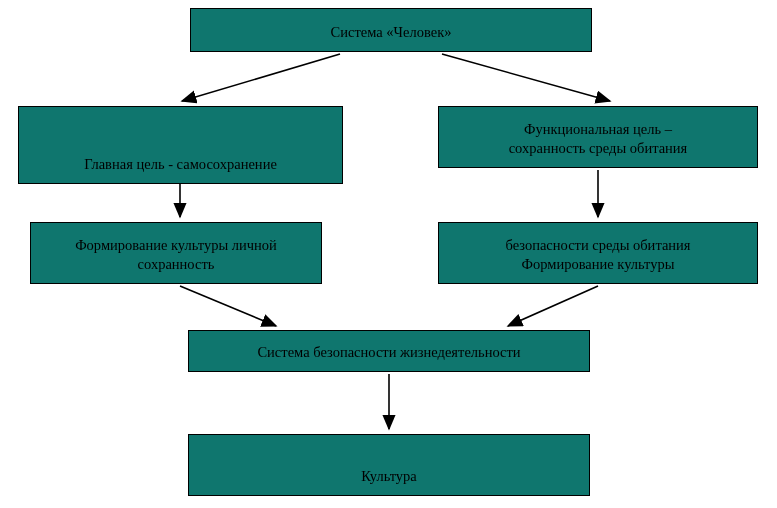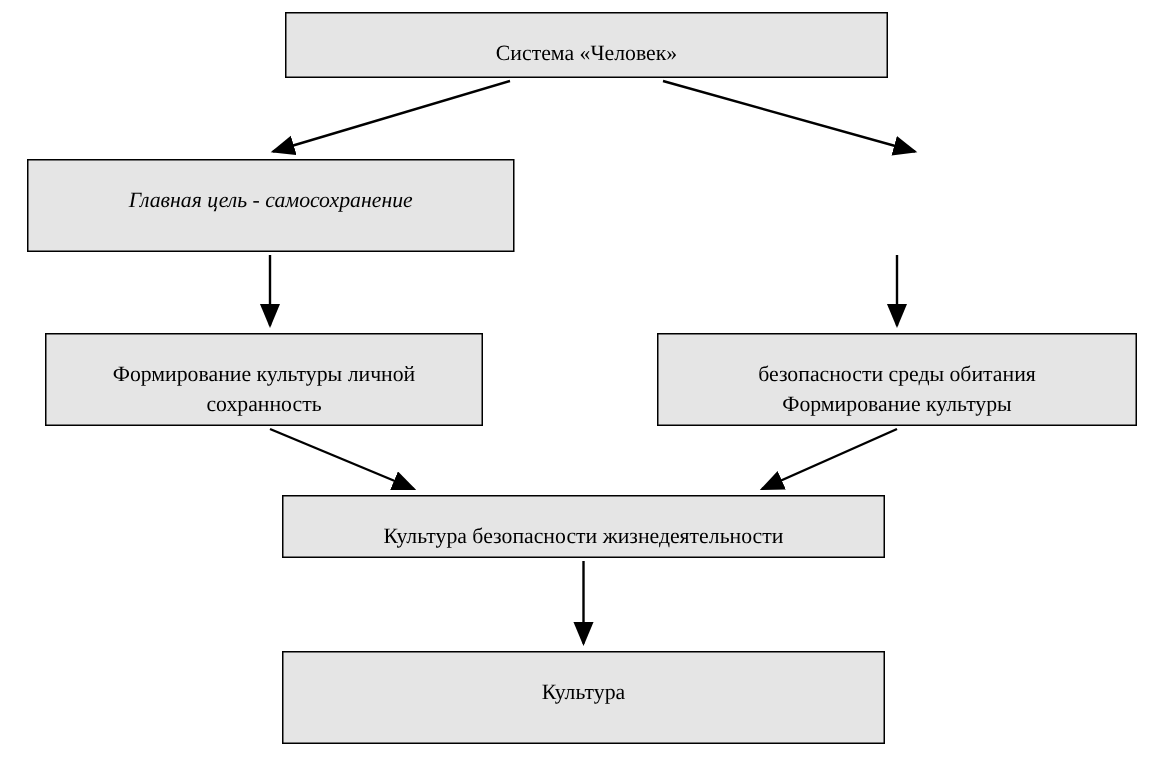--- a/index.html
+++ b/index.html
@@ -19,37 +19,37 @@
     position: absolute;
     left: 0;
     top: 0;
     width: 777px;
     height: 508px;
   }
   .node {
     position: absolute;
     box-sizing: border-box;
     border: 1px solid #000000;
-    background: #e5e5e5;
+    background: #0f766e;
     display: flex;
-    align-items: flex-start;
+    align-items: flex-end;
     justify-content: center;
     text-align: center;
     font-size: 14.5px;
     line-height: 1.35;
     color: #000000;
-    padding: 18px 6px;
+    padding: 8px 6px;
   }
   .node span {
     display: block;
     width: 100%;
   }
   
   #n-system-human   { left: 190px; top: 8px;   width: 402px; height: 44px; }
-  #n-main-goal      { left: 18px;  top: 106px; width: 325px; height: 62px; font-style: italic; }
+  #n-main-goal      { left: 18px;  top: 106px; width: 325px; height: 78px; }
   #n-func-goal      { left: 438px; top: 106px; width: 320px; height: 62px; }
   #n-personal-cult  { left: 30px;  top: 222px; width: 292px; height: 62px; }
   #n-env-cult       { left: 438px; top: 222px; width: 320px); height: 62px; }
   #n-env-cult       { width: 320px; }
   #n-safety-culture { left: 188px; top: 330px; width: 402px; height: 42px; }
   #n-system-env     { left: 188px; top: 434px; width: 402px; height: 62px; }
 </style>
 </head>
 <body>
 
@@ -78,37 +78,43 @@
   </svg>
 
   <div class="node" id="n-system-human">
     <span>Система «Человек»</span>
   </div>
 
   <div class="node" id="n-main-goal">
     <span>Главная цель - самосохранение</span>
   </div>
 
+  <div class="node" id="n-func-goal">
+    <div>
+      <span>Функциональная цель –</span>
+      <span>сохранность среды обитания</span>
+    </div>
+  </div>
 
   <div class="node" id="n-personal-cult">
     <div>
       <span>Формирование культуры личной</span>
       <span>сохранность</span>
     </div>
   </div>
 
   <div class="node" id="n-env-cult">
     <div>
       <span>безопасности среды обитания</span>
       <span>Формирование культуры</span>
     </div>
   </div>
 
   <div class="node" id="n-safety-culture">
-    <span>Культура безопасности жизнедеятельности</span>
+    <span>Система безопасности жизнедеятельности</span>
   </div>
 
   <div class="node" id="n-system-env">
     <div>
       <span>Культура</span>
     </div>
   </div>
 
 </div>
 

